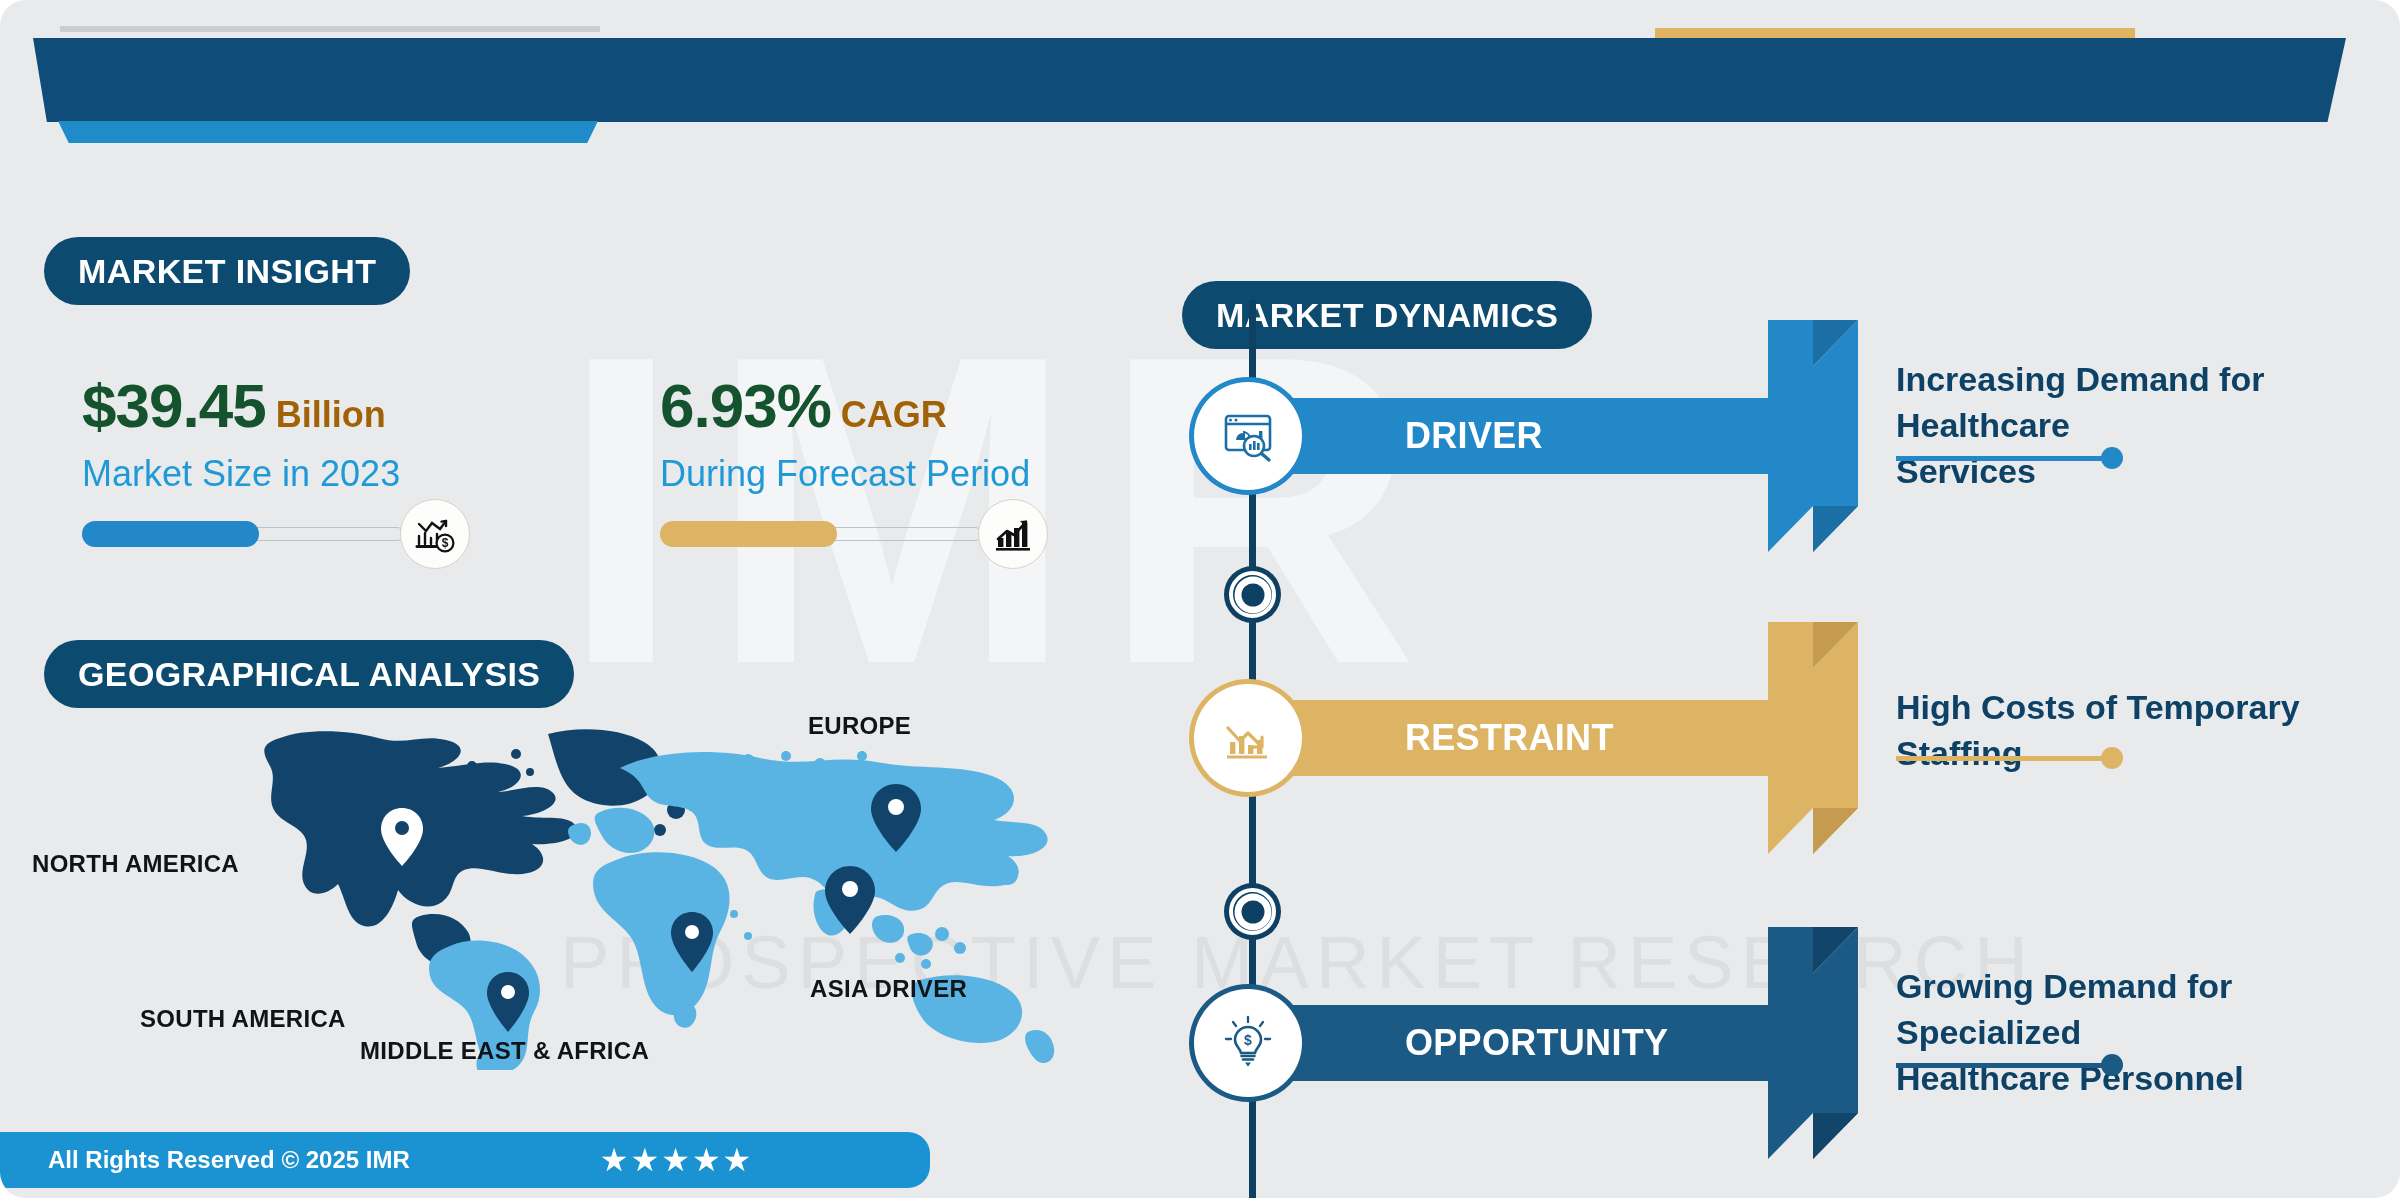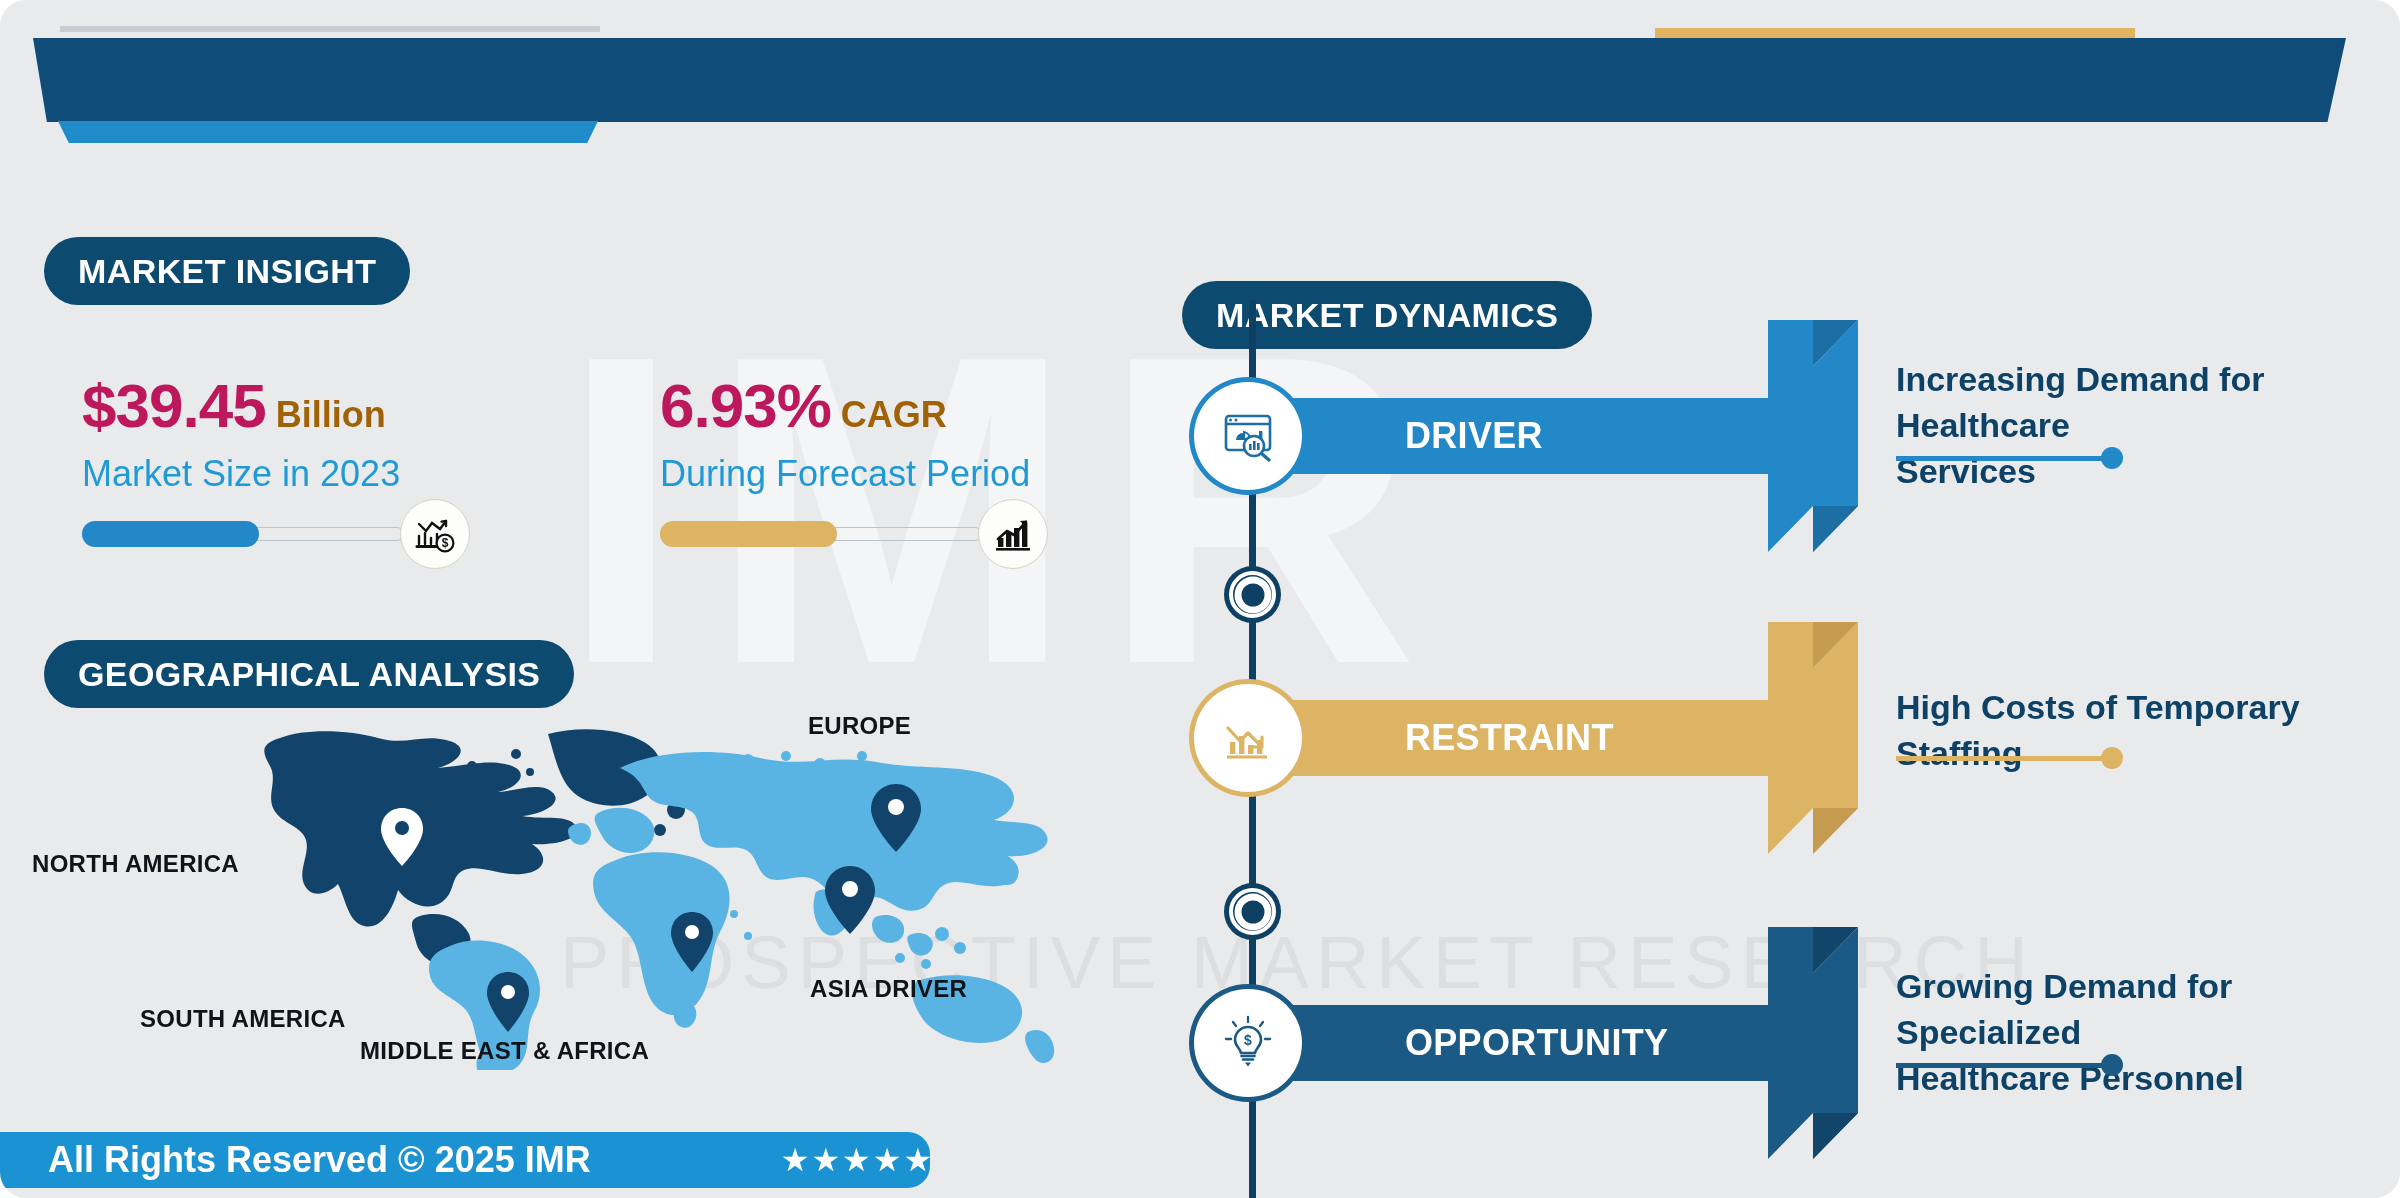--- a/index.html
+++ b/index.html
@@ -89,21 +89,21 @@
   #pill-dyn     { left:1182px; top:237px;margin-top:44px; }
 
   
   .stat { position:absolute; }
   #stat-0 { left:82px; top:370px; width:420px; }
   #stat-1 { left:660px; top:370px; width:470px; }
 
   .stat-line1 { white-space:nowrap; }
   .stat-value {
     font-size:62px; font-weight:bold;
-    color:#be185d;
+    color:#14532d;
     letter-spacing:-1px;
   }
   .stat-unit {
     font-size:36px; font-weight:600;
     color:#a16207;
     margin-left:10px;
   }
   .stat-sub {
     margin-top:12px;
     font-size:36px; font-weight:500;
@@ -153,21 +153,21 @@
   #footer {
     position:absolute; left:0; top:1132px;
     width:930px; height:56px;
     background:#1b92d1;
     border-top-right-radius:22px;
     border-bottom-right-radius:22px;
     display:flex; align-items:center;
   }
   #footer-text {
     margin-left:48px;
-    font-size:36px; font-weight:600;
+    font-size:24px; font-weight:600;
     color:#fff; white-space:nowrap;
   }
   #footer-stars {
     margin-left:190px;
     font-size:32px; color:#fff; letter-spacing:2px;
   }
 
   
   #dyn-spine {
     position:absolute; left:1249px; top:300px;

